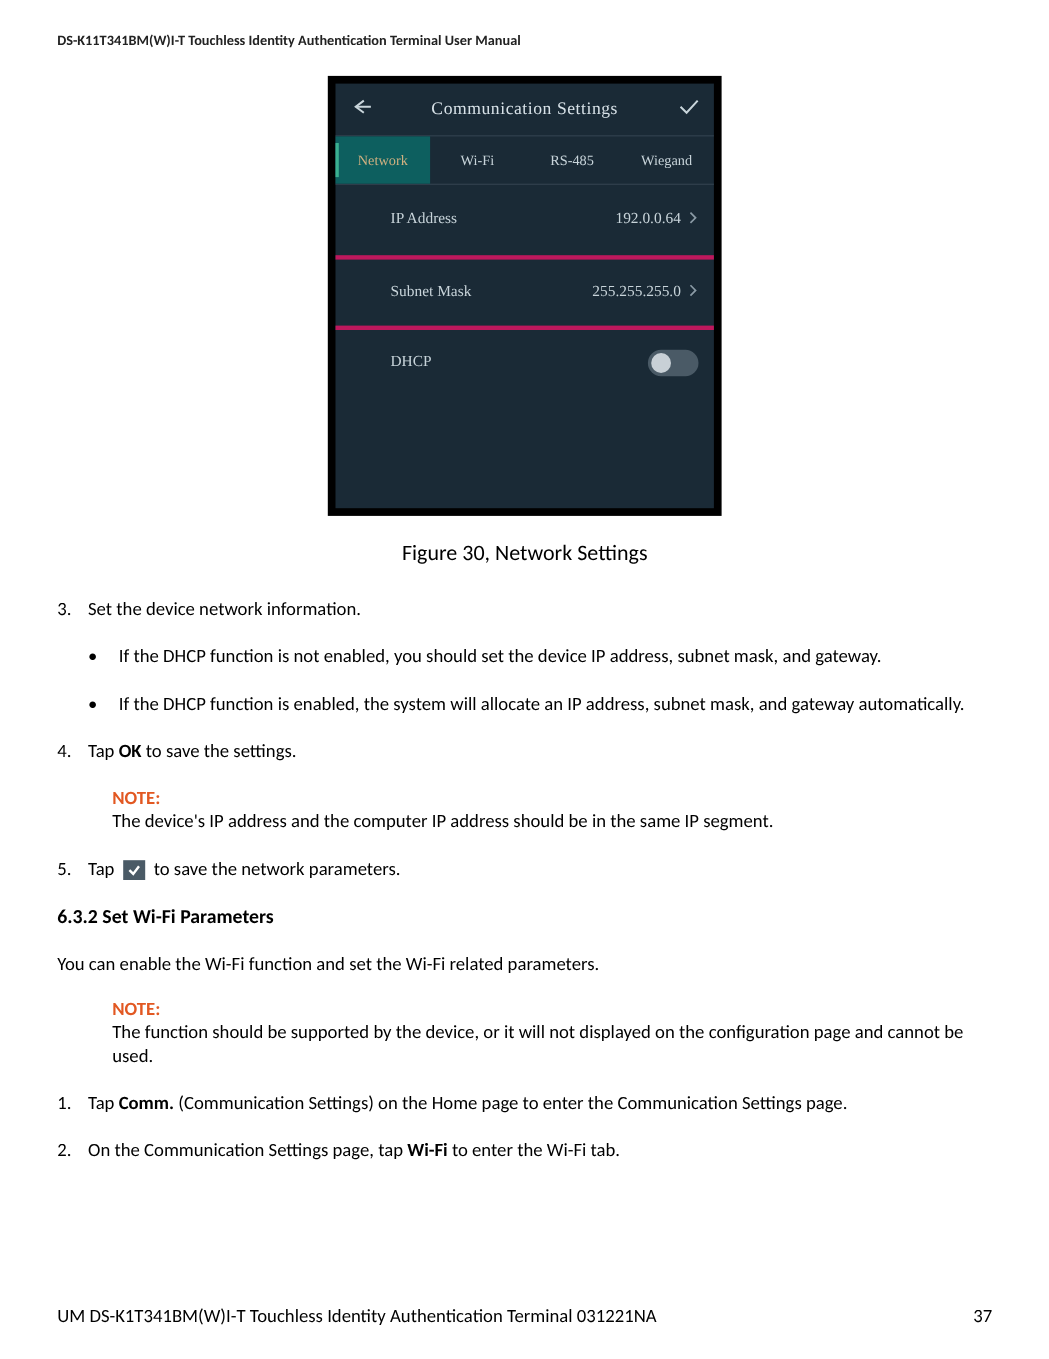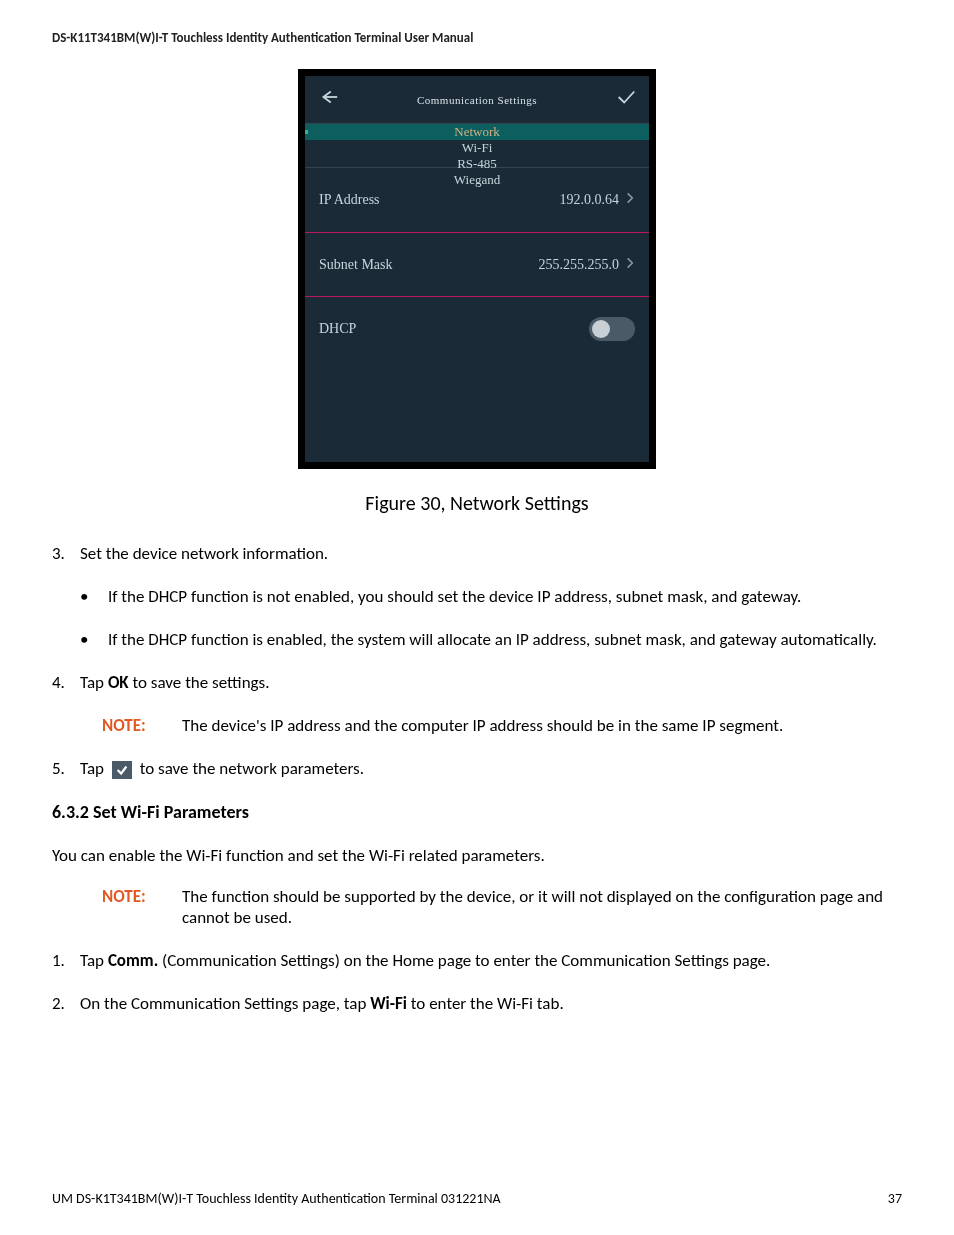--- a/index.html
+++ b/index.html
@@ -38,33 +38,32 @@
     display: flex;
     align-items: center;
     height: 48px;
     padding: 0 12px;
     border-bottom: 1px solid #344350;
   }
   .screen-header .title {
     flex: 1;
     text-align: center;
     font-family: serif;
-    font-size: 11px;
+    font-size: 16px;
     letter-spacing: 0.5px;
     color: #d8e2e8;
   }
   .hdr-icon { width: 22px; height: 22px; stroke: #c8d4da; stroke-width: 2; fill: none; }
   .tabs-row {
     display: flex;
     height: 44px;
     border-bottom: 1px solid #344350;
     font-family: serif;
     font-size: 13px;
     align-items: stretch;
-    flex-direction: column;
   }
   .tab-item {
     flex: 1;
     display: flex;
     align-items: center;
     justify-content: center;
     color: #c8d4da;
     position: relative;
     white-space: nowrap;
   }
@@ -82,22 +81,22 @@
   .settings-list { flex: 1; }
   .setting-row {
     display: flex;
     align-items: center;
     height: 64px;
     padding: 0 14px;
     font-family: serif;
     font-size: 14px;
     color: #c8d4da;
   }
-  .setting-row + .setting-row { border-top: 1px solid #be185d; }
-  .setting-label { flex: 1; }
+  .setting-row + .setting-row { border-top: 4px solid #be185d; }
+  .setting-label { flex: 1; margin-left: 36px; }
   .setting-value { color: #c8d4da; margin-right: 6px; }
   .chev-small { width: 10px; height: 14px; stroke: #8a9aa5; stroke-width: 2; fill: none; }
   .toggle {
     width: 46px; height: 24px; border-radius: 12px;
     background: #4a5a66; position: relative;
   }
   .toggle::after {
     content: ""; position: absolute; left: 3px; top: 3px;
     width: 18px; height: 18px; border-radius: 50%; background: #c8d0d6;
   }
@@ -106,36 +105,36 @@
     font-size: 20px;
     margin-bottom: 28px;
   }
   ol.main-list { list-style: none; }
   .li-num { display: flex; margin-bottom: 22px; }
   .li-num .num { width: 28px; flex-shrink: 0; }
   .li-num .content { flex: 1; }
   ul.bullets { list-style: none; margin-bottom: 2px; }
   ul.bullets li { display: flex; margin-bottom: 22px; padding-left: 28px; }
   ul.bullets li::before { content: "•"; width: 28px; flex-shrink: 0; }
-  .note-block { display: flex; margin: 16px 0 22px 50px; }
+  .note-block { display: flex; margin: 16px 0 22px 50px; flex-direction: column; }
   .note-label { color: #e25822; font-weight: bold; width: 80px; flex-shrink: 0; }
   .note-text { flex: 1; }
   .inline-check {
     display: inline-flex; align-items: center; justify-content: center;
     width: 20px; height: 18px; background: #4a5a66; vertical-align: -3px;
     margin: 0 4px;
   }
   .inline-check svg { width: 14px; height: 14px; stroke: #fff; stroke-width: 2.5; fill: none; }
   .section-heading { font-size: 18px; font-weight: bold; margin: 10px 0 22px 0; }
   .para { margin-bottom: 20px; }
   .doc-footer {
     position: absolute;
     bottom: 28px; left: 52px; right: 52px;
     display: flex; justify-content: space-between;
-    font-size: 14px;
+    font-size: 17px;
     text-align: right;
   }
   b { font-weight: bold; }
 </style>
 </head>
 <body>
 
 <div class="doc-header">DS-K11T341BM(W)I-T Touchless Identity Authentication Terminal User Manual</div>
 
 <div class="device-frame">

